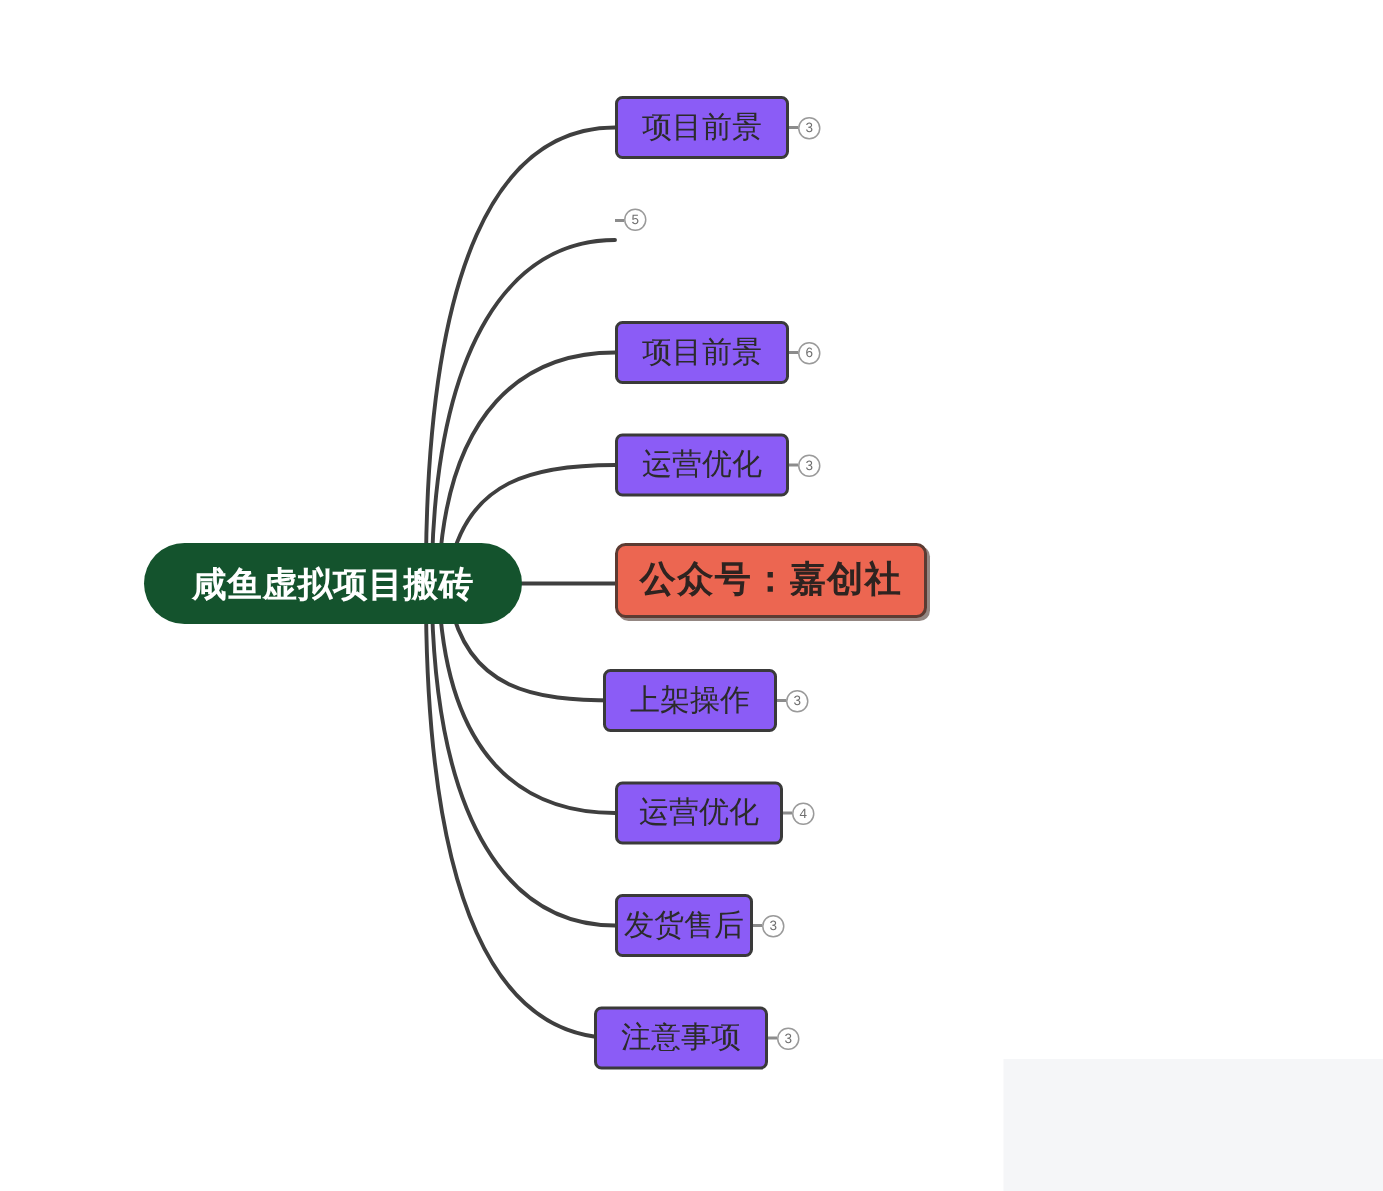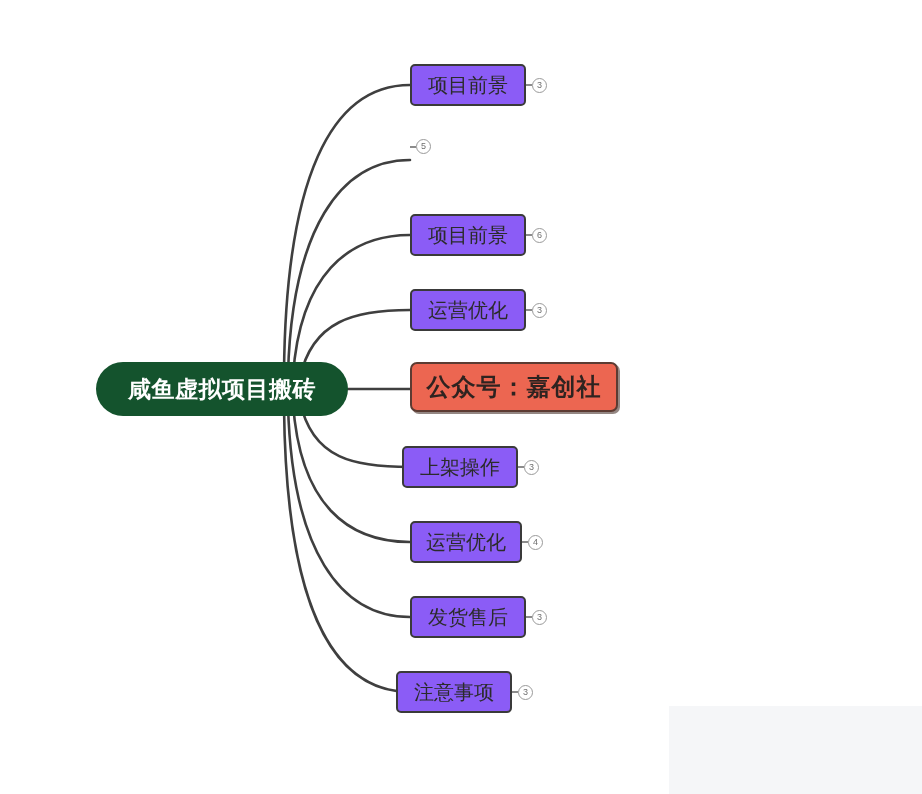--- a/index.html
+++ b/index.html
@@ -212,21 +212,21 @@
     <div class="node-box" style="width:112px;">
       <span class="node-label">运营优化</span>
     </div>
     <div class="badge-wrap">
       <div class="badge-stub"></div>
       <div class="badge">4</div>
     </div>
   </div>
 
   <div class="branch" style="left:410px; top:596px;">
-    <div class="node-box" style="width:116px;">
+    <div class="node-box" style="width:92px;">
       <span class="node-label">发货售后</span>
     </div>
     <div class="badge-wrap">
       <div class="badge-stub"></div>
       <div class="badge">3</div>
     </div>
   </div>
 
   <div class="branch" style="left:396px; top:671px;">
     <div class="node-box" style="width:116px;">

